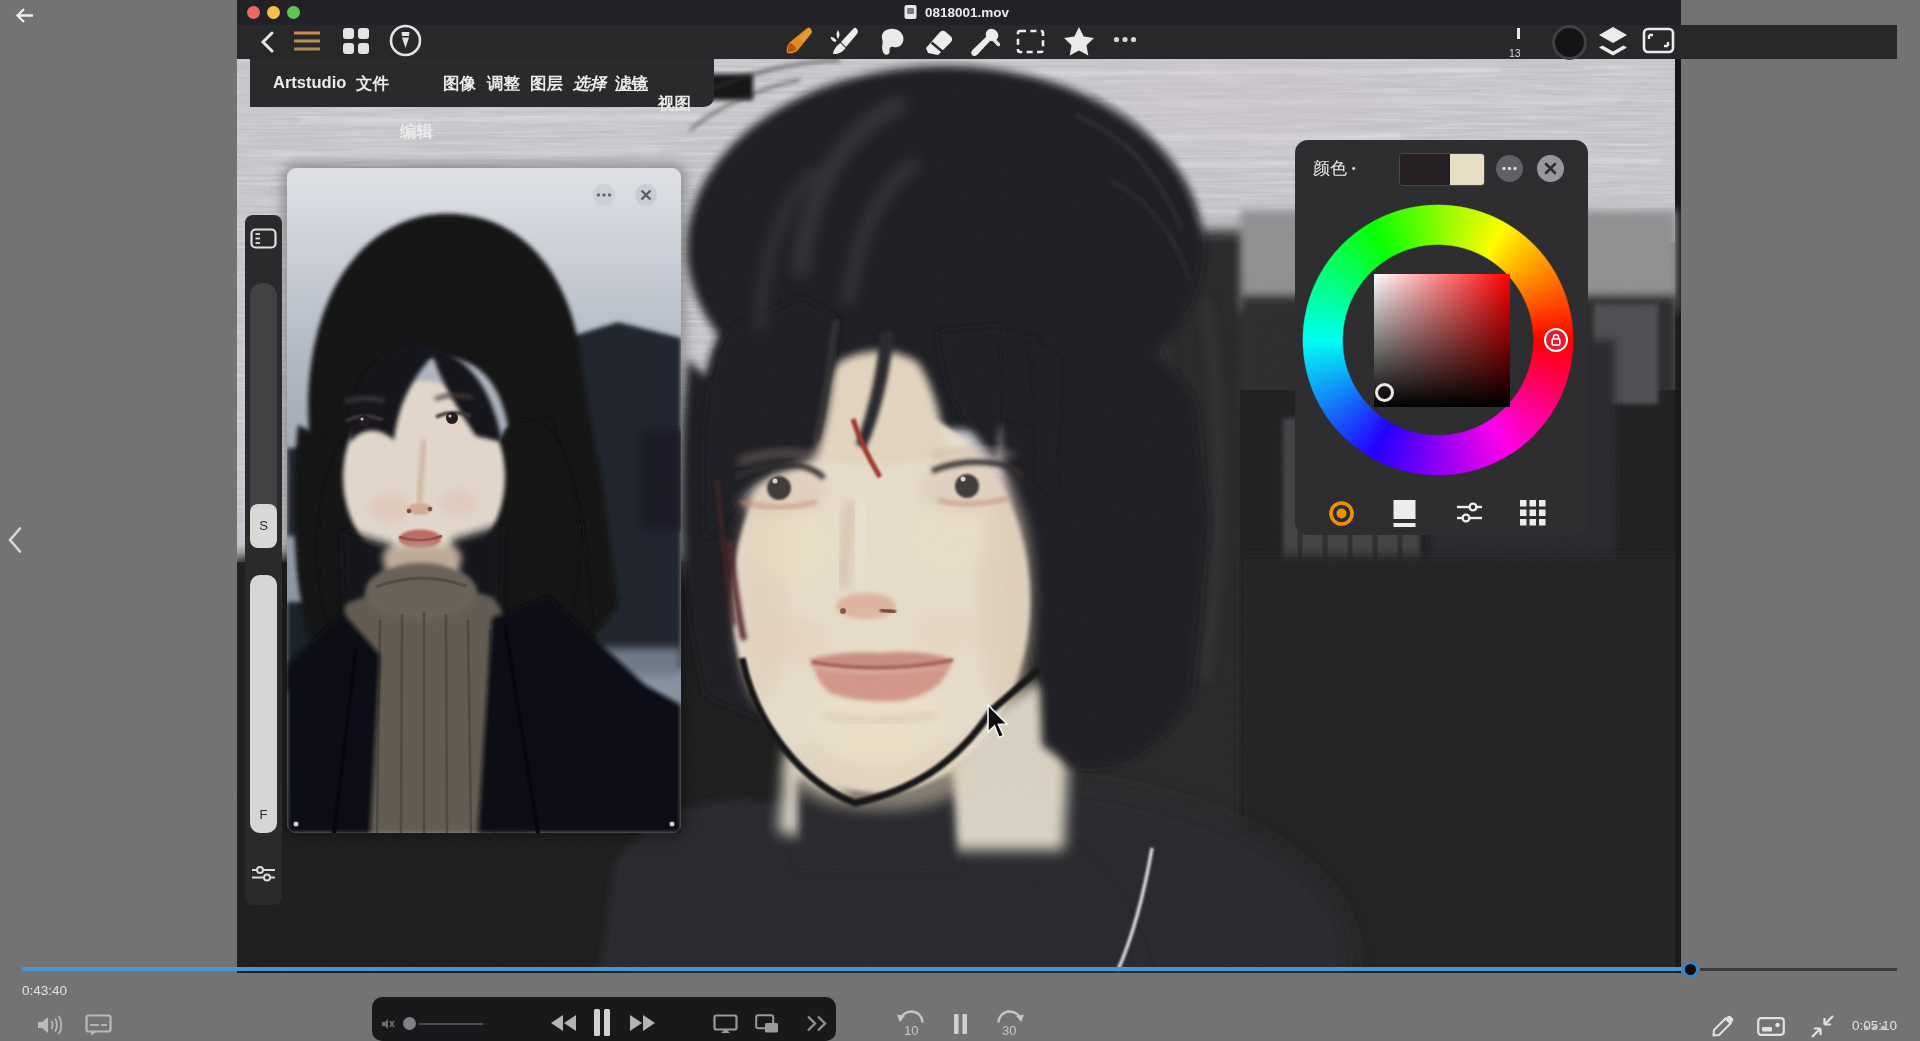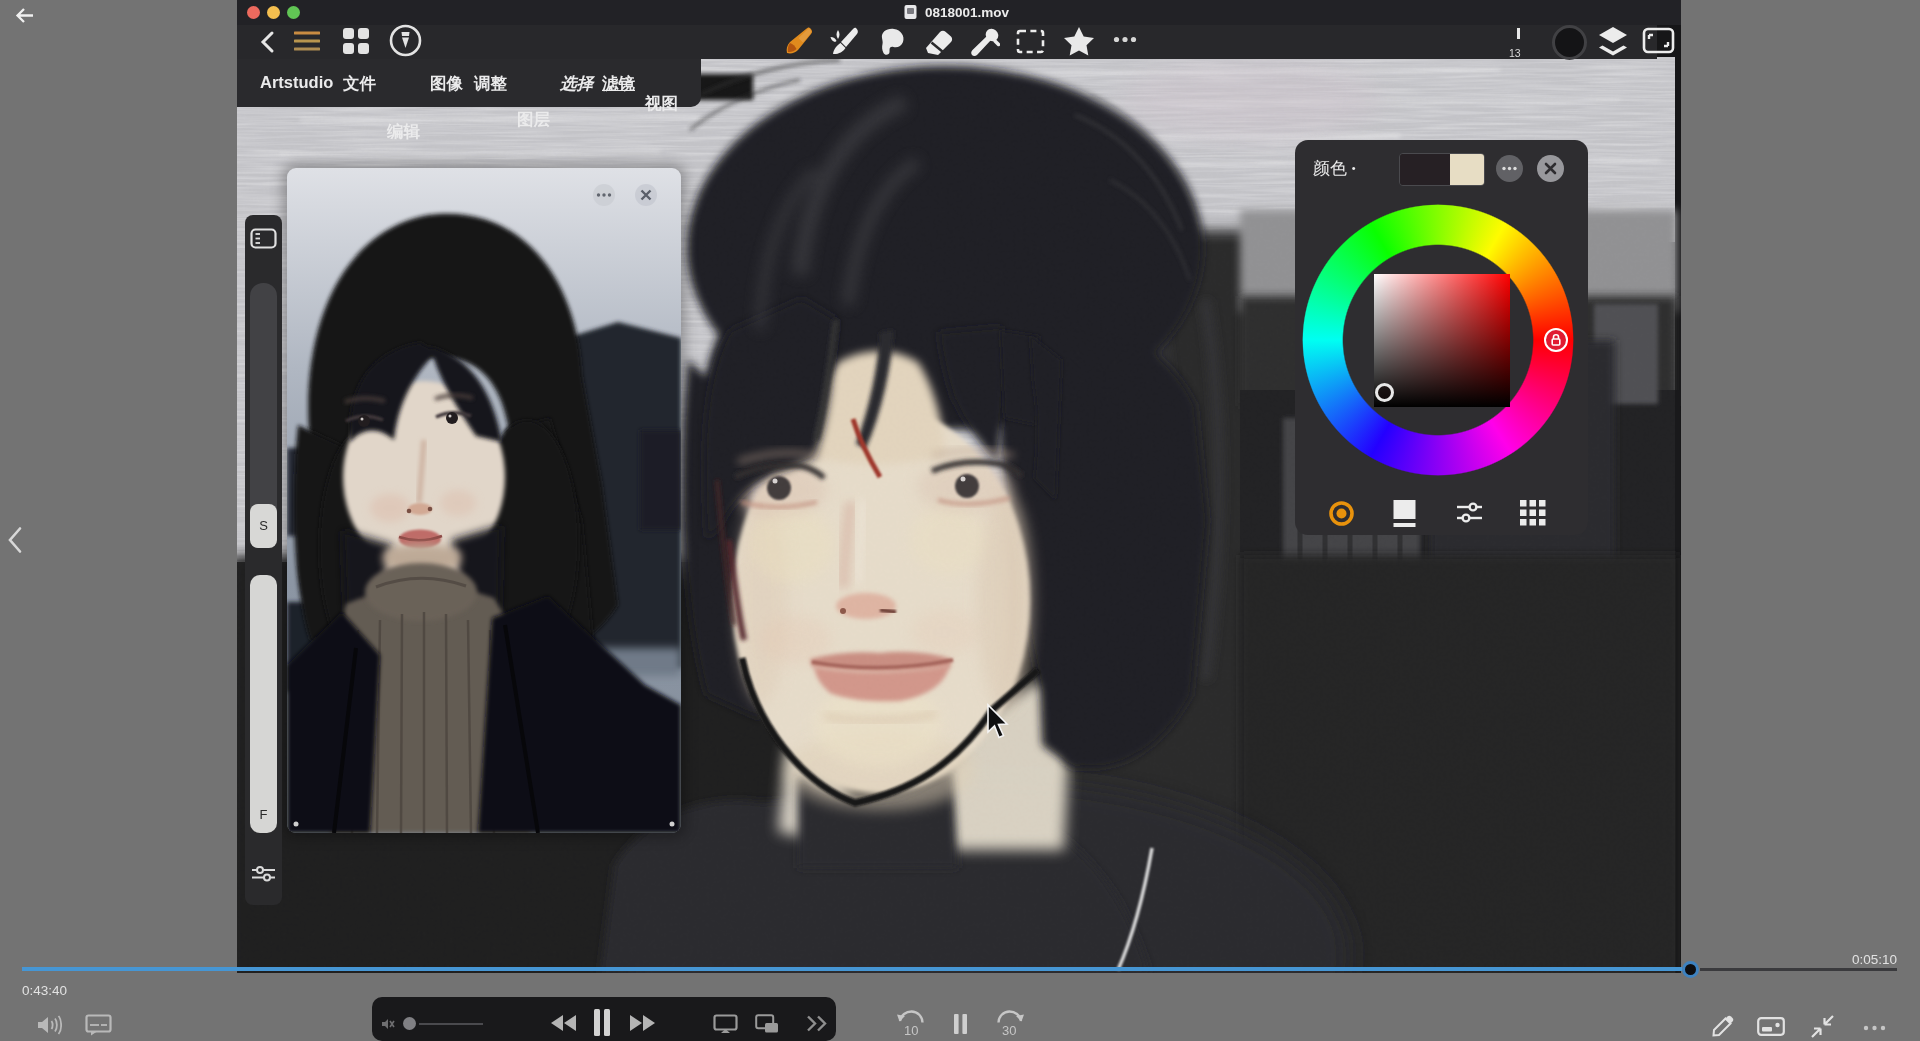--- a/index.html
+++ b/index.html
@@ -1,20 +1,20 @@
 <!DOCTYPE html>
 <html><head><meta charset="utf-8">
 <style>
 html,body{margin:0;padding:0;background:#000;width:1920px;height:1041px;overflow:hidden;
 font-family:"Liberation Sans",sans-serif;}
 #stage{position:absolute;left:0;top:0;width:1920px;height:1041px;background:#737373;padding-left:32px;}
 #video{position:absolute;left:237px;top:0;width:1444px;height:973px;background:#141416;overflow:hidden;}
 #titlebar{position:absolute;left:237px;top:0;width:1444px;height:25px;background:#222226;}
-#toolbar{position:absolute;left:237px;top:25px;width:1420px;height:34px;background:#28282b;}
-#menupanel{position:absolute;left:237px;top:59px;width:464px;height:48px;background:#2a2a2d;border-radius:0 0 10px 0;}
+#toolbar{position:absolute;left:237px;top:25px;width:1660px;height:34px;background:#28282b;}
+#menupanel{position:absolute;left:250px;top:59px;width:464px;height:48px;background:#2a2a2d;border-radius:0 0 10px 0;}
 .menuitem{position:absolute;top:14px;color:#ebebec;font-size:16.5px;font-weight:bold;white-space:nowrap;}
 #sidebar{position:absolute;left:245px;top:215px;width:37px;height:690px;background:#2a2a2c;border-radius:8px;}
 #colorpanel{position:absolute;left:1295px;top:130px;width:293px;height:395px;background:#2e2d30;border-radius:13px;margin-top:10px;}
 .tl{position:absolute;top:6px;width:13px;height:13px;border-radius:50%;}
 #wheel{position:absolute;left:7px;top:64px;width:272px;height:272px;border-radius:50%;
 background:conic-gradient(from 90deg, #f00 0deg,#ff00ea 57deg,#2400ff 120deg,#00fff2 180deg,#0aff00 240deg,#fffb00 300deg,#f00 360deg);
 -webkit-mask:radial-gradient(closest-side,transparent 69.5%,#000 70.5%,#000 99%,transparent 100%);
 mask:radial-gradient(closest-side,transparent 69.5%,#000 70.5%,#000 99%,transparent 100%);}
 #svsq{position:absolute;left:79px;top:134px;width:136px;height:133px;
 background:linear-gradient(to top,#000,rgba(0,0,0,0)),linear-gradient(to right,#fff,rgba(255,255,255,0)),#f00;}
@@ -353,21 +353,21 @@
 <rect x="2" y="2" width="29" height="23" rx="4" fill="none" stroke="#ececec" stroke-width="2.6"></rect>
 <path d="M 7 8 L 7 12 M 7 8 L 11 8 M 26 19 L 26 15 M 26 19 L 22 19" stroke="#ececec" stroke-width="2.4" fill="none"></path>
       </svg>
 </div>
 <div id="menupanel">
 <span class="menuitem" style="left:23px;">Artstudio</span>
 <span class="menuitem" style="left:106px;">文件</span>
 <span class="menuitem" style="left:150px;margin-top:48px;">编辑</span>
 <span class="menuitem" style="left:193px;">图像</span>
 <span class="menuitem" style="left:237px;">调整</span>
-<span class="menuitem" style="left:280px;margin-top:36px;">图层</span>
+<span class="menuitem" style="left:280px;">图层</span>
 <span class="menuitem" style="left:323px;font-style:italic;">选择</span>
 <span class="menuitem" style="left:365px;text-decoration:underline;">滤镜</span>
 <span class="menuitem" style="left:408px;margin-top:20px;">视图</span>
 </div>
 <div id="sidebar">
 <svg class="icon" style="left:5px;top:13px;" width="27" height="21" viewBox="0 0 27 21">
 <rect x="1.5" y="1.5" width="24" height="18" rx="4" fill="none" stroke="#e0e0e0" stroke-width="2.2"></rect>
 <line x1="5.5" y1="6" x2="10" y2="6" stroke="#e0e0e0" stroke-width="1.8"></line>
 <line x1="5.5" y1="10.5" x2="10" y2="10.5" stroke="#e0e0e0" stroke-width="1.8"></line>
 <line x1="5.5" y1="15" x2="10" y2="15" stroke="#e0e0e0" stroke-width="1.8"></line>
@@ -439,21 +439,21 @@
 <path d="M 18 9.5 L 2.5 9.5 M 9 3 L 2.5 9.5 L 9 16" stroke="#f0f0f0" stroke-width="2.3" fill="none"></path>
     </svg>
 <svg class="icon" style="left:7px;top:526px;" width="16" height="28" viewBox="0 0 16 28">
 <path d="M 13 2.5 L 3 14 L 13 25.5" stroke="#d8d8d8" stroke-width="2.6" fill="none" stroke-linecap="round"></path>
     </svg>
 <div id="progress"></div>
 <div id="progressrest"></div>
 <div id="knob"></div>
 <div id="ctrpanel"></div>
 <div class="time" style="left:22px;top:983px;">0:43:40</div>
-<div class="time" style="left:1852px;top:952px;">0:05:10</div>
+<div class="time" style="left:1852px;top:1018px;">0:05:10</div>
 <svg class="icon" style="left:36px;top:1014px;" width="26" height="22" viewBox="0 0 26 22">
 <path d="M 2 8 L 6 8 L 12 3 L 12 19 L 6 14 L 2 14 Z" fill="#b9b9b9"></path>
 <path d="M 15.5 7 C 17 9 17 13 15.5 15 M 19 4.5 C 21.5 7.5 21.5 14.5 19 17.5 M 22.5 2 C 26 6 26 16 22.5 20" stroke="#b9b9b9" stroke-width="1.8" fill="none"></path>
     </svg>
 <svg class="icon" style="left:85px;top:1014px;" width="27" height="23" viewBox="0 0 27 23">
 <rect x="1.5" y="1.5" width="24" height="16" rx="2" fill="none" stroke="#b9b9b9" stroke-width="2.2"></rect>
 <path d="M 6 21.5 L 6 17.5 L 12 17.5 Z" fill="#b9b9b9"></path>
 <line x1="5" y1="11" x2="14" y2="11" stroke="#b9b9b9" stroke-width="1.8"></line>
 <line x1="16" y1="11" x2="22" y2="11" stroke="#b9b9b9" stroke-width="1.8"></line>
     </svg>

